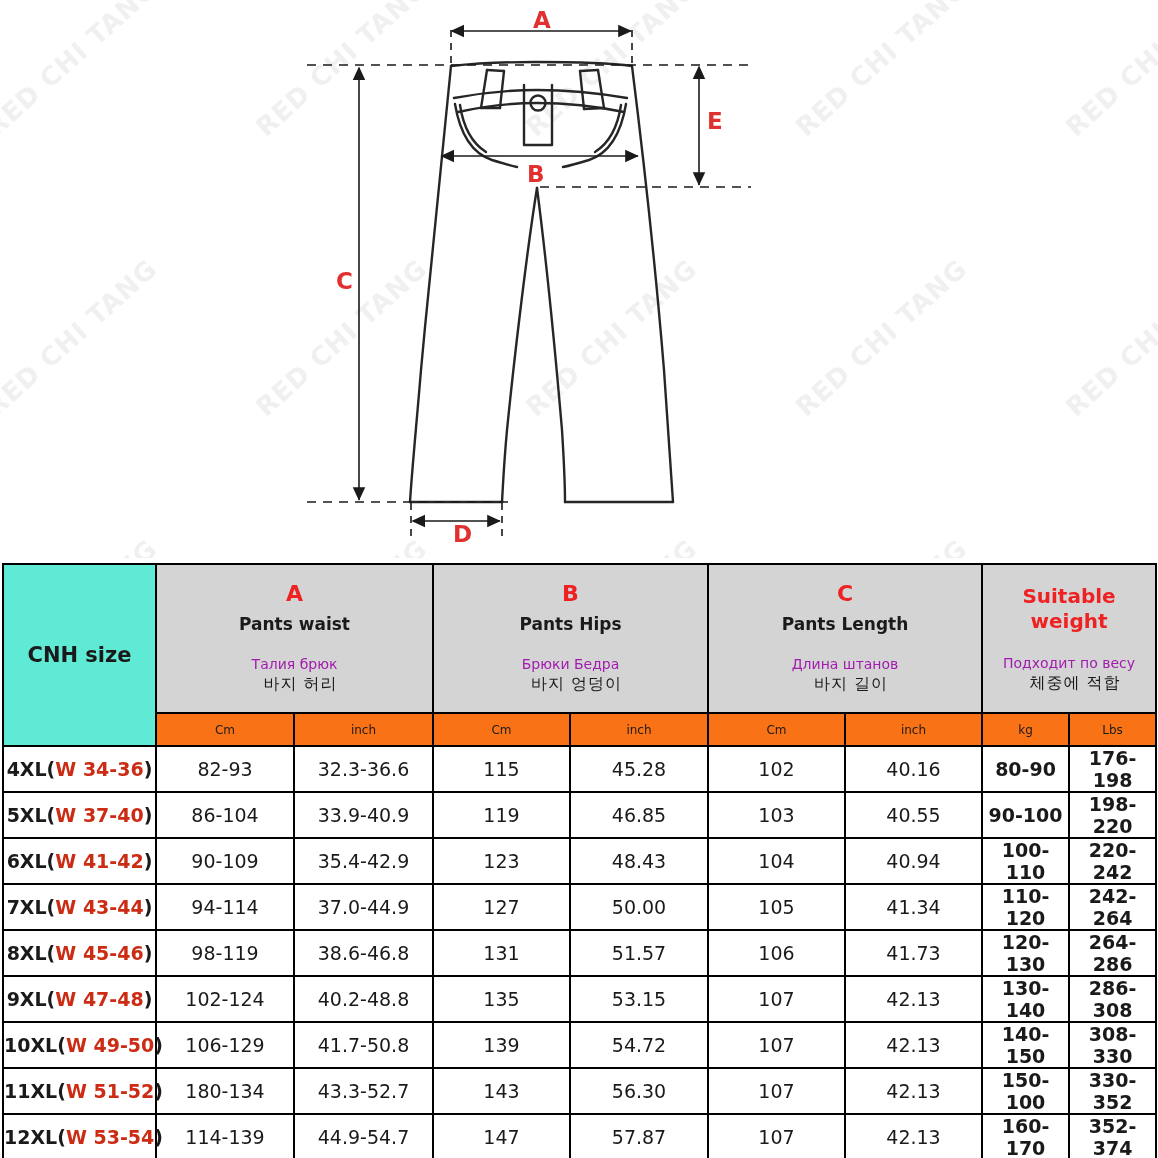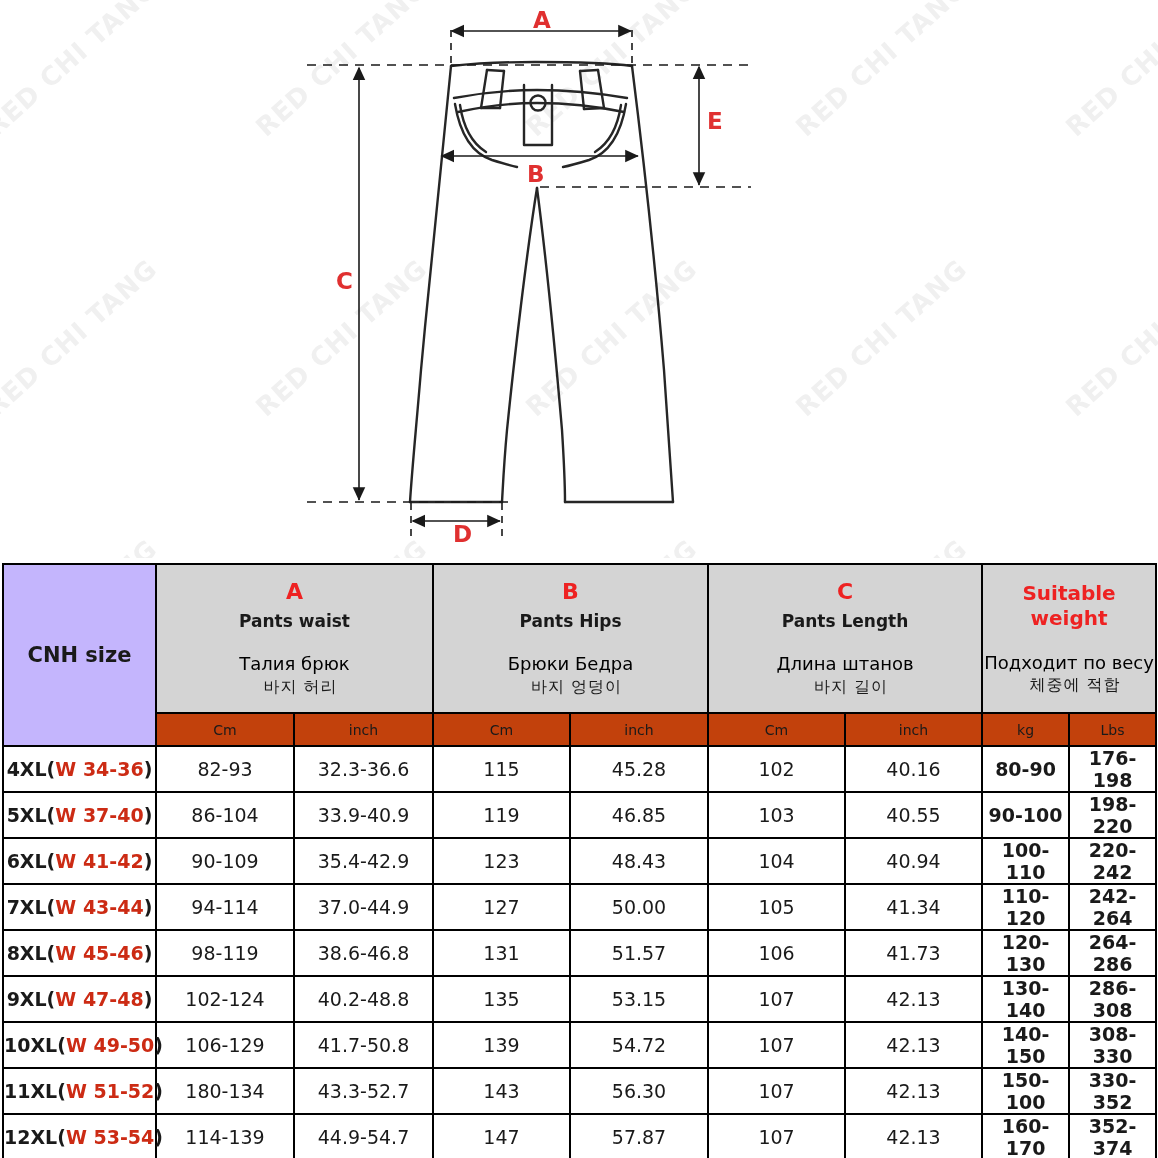--- a/index.html
+++ b/index.html
@@ -95,42 +95,42 @@
     color: #1a1a1a;
     line-height: 1.25;
     margin-bottom: 20px;
   }
   .grp-en.red-title {
     color: #ee2222;
     font-size: 20px;
   }
   .grp-ru {
     display: block;
-    font-size: 18px;
-    color: #000000;
+    font-size: 14px;
+    color: #a21caf;
     line-height: 1.3;
   }
   .grp-ko {
     display: block;
     font-size: 16px;
     color: #1a1a1a;
     line-height: 1.35;
     letter-spacing: 1px;
     margin-left: 12px;
   }
   .size-head {
-    background: #c4b5fd;
+    background: #5eead4;
     font-weight: bold;
     font-size: 21px;
     color: #000;
   }
   .unit-row td {
     height: 31px;
-    font-size: 14px;
-    background: #c2410c;
+    font-size: 12px;
+    background: #f97316;
     color: #1a1a1a;
   }
   .data-row td {
     height: 33px;
     font-size: 19px;
     background: #fff;
   }
   .size-cell {
     background: #fff200;
     font-weight: bold;

